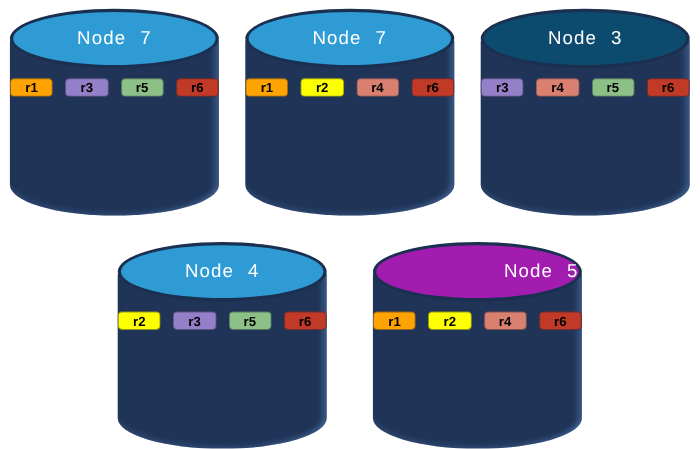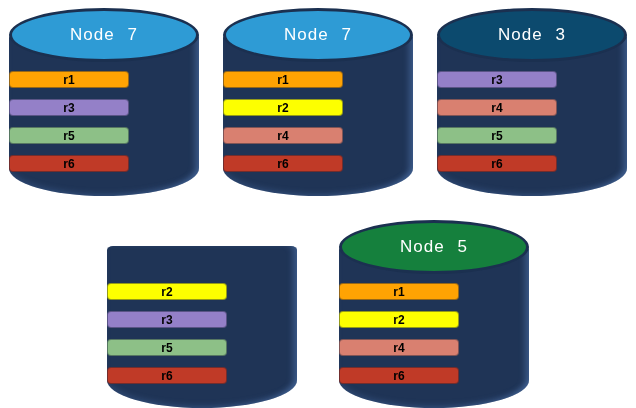--- a/index.html
+++ b/index.html
@@ -59,21 +59,20 @@
     font-size: 17px;
     letter-spacing: 1px;
     word-spacing: 7px;
     white-space: pre;
   }
   .bars {
     position: absolute;
     top: 63px;
     left: 0; right: 0;
     display: flex;
-    flex-direction: column;
     align-items: flex-start;
     gap: 11px;
     z-index: 3;
   }
   .replica-bar {
     width: 118px;
     height: 15px;
     border-radius: 4px;
     border: 1px solid rgba(20, 32, 54, 0.45);
     display: flex;
@@ -123,30 +122,33 @@
           <div class="replica-bar" style="background: rgb(148, 128, 200); color: rgb(0, 0, 0);">r3</div>
           <div class="replica-bar" style="background: rgb(217, 128, 112); color: rgb(0, 0, 0);">r4</div>
           <div class="replica-bar" style="background: rgb(141, 192, 135); color: rgb(0, 0, 0);">r5</div>
           <div class="replica-bar" style="background: rgb(192, 58, 39); color: rgb(0, 0, 0);">r6</div>
         </div>
   </div>
     </div>
   <div class="row row-bottom">
       <div class="cylinder">
     <div class="cyl-body" style="background: rgb(31, 52, 86);"></div>
+    <div class="cyl-top" style="background: rgb(46, 155, 213); border-color: rgb(27, 48, 80);">
+      <span class="node-label">Node 4</span>
+    </div>
     <div class="bars">
           <div class="replica-bar" style="background: rgb(253, 255, 0); color: rgb(0, 0, 0);">r2</div>
           <div class="replica-bar" style="background: rgb(148, 128, 200); color: rgb(0, 0, 0);">r3</div>
           <div class="replica-bar" style="background: rgb(141, 192, 135); color: rgb(0, 0, 0);">r5</div>
           <div class="replica-bar" style="background: rgb(192, 58, 39); color: rgb(0, 0, 0);">r6</div>
         </div>
   </div>
       <div class="cylinder">
     <div class="cyl-body" style="background: rgb(31, 52, 86);"></div>
-    <div class="cyl-top" style="background: #15803d; border-color: rgb(27, 48, 80);">
+    <div class="cyl-top" style="background: #a21caf; border-color: rgb(27, 48, 80); justify-content: flex-end;">
       <span class="node-label">Node 5</span>
     </div>
     <div class="bars">
           <div class="replica-bar" style="background: rgb(255, 163, 3); color: rgb(0, 0, 0);">r1</div>
           <div class="replica-bar" style="background: rgb(253, 255, 0); color: rgb(0, 0, 0);">r2</div>
           <div class="replica-bar" style="background: rgb(217, 128, 112); color: rgb(0, 0, 0);">r4</div>
           <div class="replica-bar" style="background: rgb(192, 58, 39); color: rgb(0, 0, 0);">r6</div>
         </div>
   </div>
     </div>

